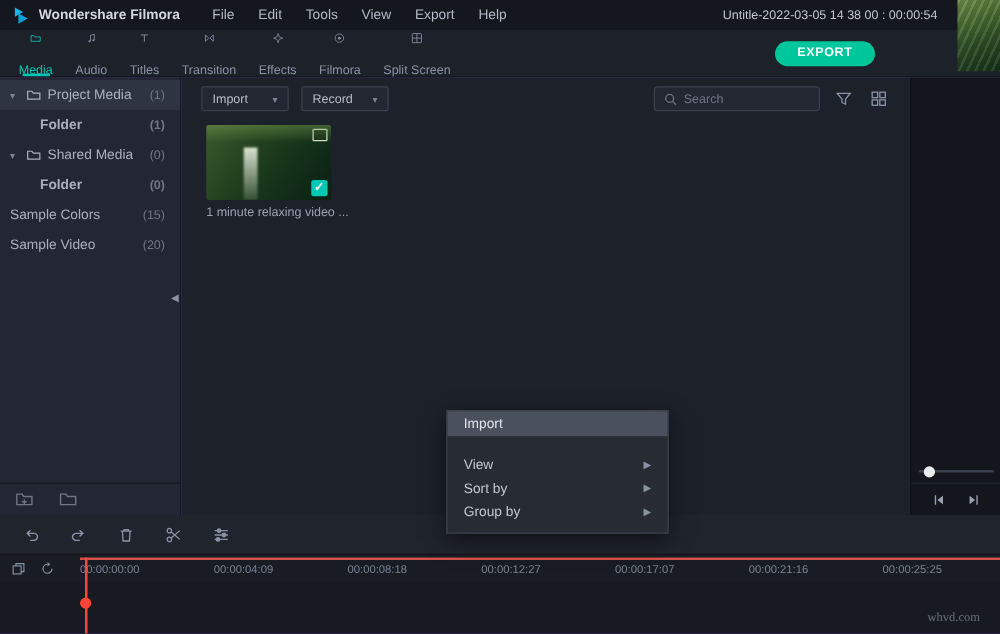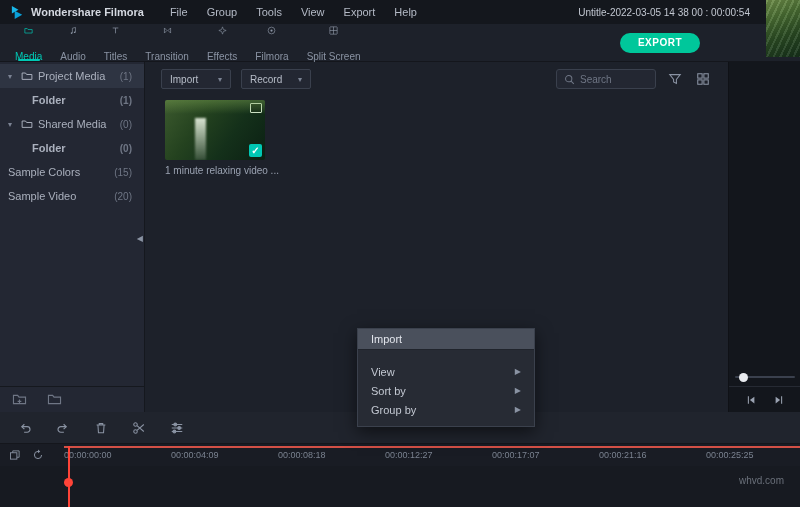--- a/index.html
+++ b/index.html
@@ -42,21 +42,21 @@
   .sidebar-bottom svg { width:15px; height:13px; cursor:pointer; }
   .collapse-arrow { position:absolute; right:1px; top:172px; font-size:8px; color:#8a93a3; cursor:pointer; }
 
   
   .library { flex:1; background:#1d212a; position:relative; }
   .lib-controls { height:34px; display:flex; align-items:center; gap:10px; padding:0 16px; }
   .dropdown { height:20px; min-width:70px; border:1px solid #3a404d; border-radius:2px; display:flex; align-items:center;
               justify-content:space-between; gap:10px; padding:0 8px; font-size:10px; color:#b8bec9; cursor:pointer; background:#232732; }
   .dropdown .chev { font-size:8px; color:#7b8393; }
   .lib-spacer { flex:1; }
-  .searchbox { width:100px; height:20px; border:1px solid #3a404d; border-radius:3px; display:flex; align-items:center;
+  .searchbox { width:133px; height:20px; border:1px solid #3a404d; border-radius:3px; display:flex; align-items:center;
                gap:5px; padding:0 7px; background:#232732; }
   .searchbox svg { width:11px; height:11px; color:#6f7685; flex:0 0 auto; }
   .searchbox input { flex:1; min-width:0; border:none; outline:none; background:transparent; color:#aab0bd;
                      font-size:10px; font-family:"Liberation Sans",sans-serif; }
   .searchbox input::placeholder { color:#6f7685; }
   .icon-btn { width:18px; height:18px; color:#8a93a3; display:flex; align-items:center; justify-content:center; cursor:pointer; }
   .icon-btn svg { width:14px; height:14px; }
 
   .media-card { position:absolute; left:20px; top:38px; width:104px; cursor:pointer; }
   .thumb { width:100px; height:60px; border-radius:2px; position:relative; overflow:hidden;
@@ -103,36 +103,36 @@
   .timeline { position:relative; height:63px; background:#191c24; }
   .tl-left { position:absolute; left:0; top:0; width:64px; height:22px; display:flex; align-items:center; gap:11px;
              padding:0 9px; color:#8a93a3; }
   .tl-left svg { width:12px; height:12px; cursor:pointer; }
   .ruler { position:absolute; left:64px; right:0; top:0; height:22px; cursor:pointer; }
   .ruler-label { position:absolute; top:6px; font-size:9px; color:#7a8290; white-space:nowrap;text-align:right; }
   .red-top-line { position:absolute; left:64px; right:0; top:2px; height:2px; background:#e8564a; opacity:.9; }
   .tracks { position:absolute; left:0; right:0; top:22px; bottom:0; background:#171a21; }
   .playhead { position:absolute; left:68px; top:2px; bottom:0; width:2px; background:#ff4438; z-index:3; cursor:ew-resize; }
   .playhead-dot { position:absolute; left:-4px; top:32px; width:9px; height:9px; border-radius:50%; background:#ff4438; }
-  .watermark { position:absolute; right:16px; bottom:21px; font-size:10px; color:#6a707a; }
+  .watermark { position:absolute; right:16px; bottom:7px; font-size:10px; color:#6a707a;font-family:Liberation Serif, serif; }
 </style>
 </head>
 <body>
 
 <div class="app">
 
   <header class="titlebar">
     <svg class="logo" viewBox="0 0 16 16">
       <path d="M2 1 L9 5 2 9 Z" fill="#18b7e8"></path>
       <path d="M5 6 L13 10.5 5 15 Z" fill="#0aa0d8"></path>
     </svg>
     <span class="app-name">Wondershare Filmora</span>
     <nav class="menus">
       <span>File</span>
-      <span>Group</span>
+      <span>Edit</span>
       <span>Tools</span>
       <span>View</span>
       <span>Export</span>
       <span>Help</span>
     </nav>
     <span class="project-title">Untitle-2022-03-05 14 38 00 : 00:00:54</span>
   </header>
 
   <div class="tabbar">
     <div class="tab active">

